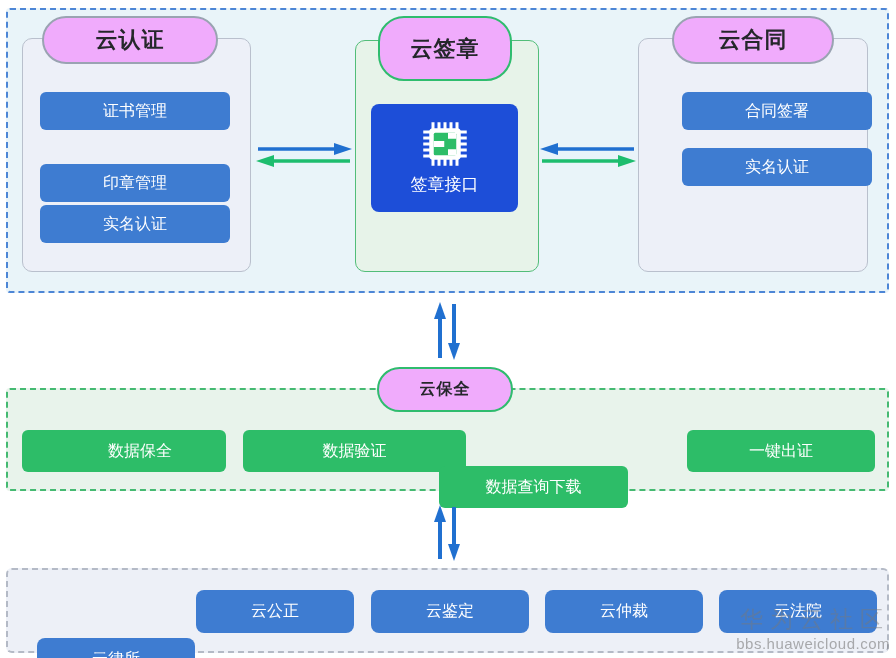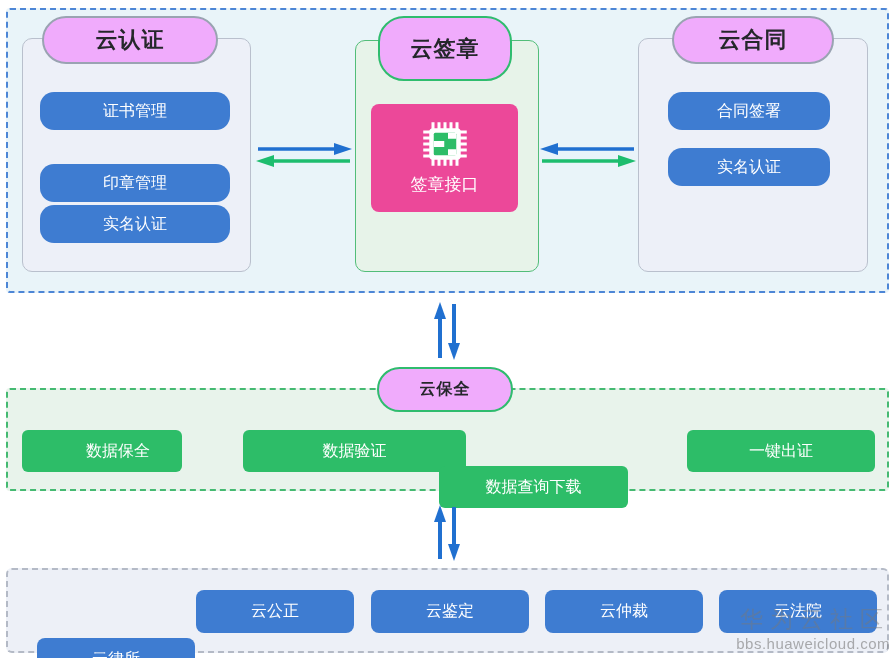--- a/index.html
+++ b/index.html
@@ -58,51 +58,51 @@
   }
   .pill.green-border { border-color: #2fbc6e; }
   .pill-auth     { left: 42px;  top: 16px;  width: 176px; height: 48px; }
   .pill-sign     { left: 378px; top: 16px;  width: 134px; height: 65px; }
   .pill-contract { left: 672px; top: 16px;  width: 162px; height: 48px; }
   .pill-preservation { left: 377px; top: 367px; width: 136px; height: 45px; font-size: 16px; }
 
   
   .btn-blue {
     background: #3e7cd1;
-    border-radius: 14px;
+    border-radius: 6px;
     display: flex; align-items: center; justify-content: center;
     color: #ffffff; font-size: 16px;
   }
   .btn-green {
     background: #2dbd68;
     border-radius: 6px;
     display: flex; align-items: center; justify-content: center;
     color: #ffffff; font-size: 16px;
   }
   .auth-btn { left: 40px; width: 190px; height: 38px; }
   .auth-btn-0 { top: 92px; }
   .auth-btn-1 { top: 148px; margin-top: 16px; }
   .auth-btn-2 { top: 205px; }
-  .contract-btn { left: 668px; width: 162px; height: 38px; font-family: Liberation Serif, serif; }
+  .contract-btn { left: 682px; width: 190px; height: 38px; font-family: Liberation Serif, serif; }
   .contract-btn-0 { top: 92px; }
   .contract-btn-1 { top: 148px; }
 
   .core-box {
     left: 371px; top: 104px; width: 147px; height: 108px;
-    background: #ec4899;
+    background: #1d4ed8;
     border-radius: 8px;
     display: flex; flex-direction: column;
     align-items: center; justify-content: center;
     gap: 5px;
     color: #ffffff; font-size: 17px;
     z-index: 2;
   }
 
   .pres-btn { top: 430px; height: 42px; }
-  .pres-btn-0 { left: 22px;  width: 160px; padding-left: 32px; }
+  .pres-btn-0 { left: 22px;  width: 204px; padding-left: 32px; }
   .pres-btn-1 { left: 243px; width: 223px; }
   .pres-btn-2 { left: 439px; width: 189px; margin-top: 36px; }
   .pres-btn-3 { left: 687px; width: 188px; }
 
   .jud-btn { top: 590px; width: 158px; height: 43px; border-radius: 8px; }
   .jud-btn-0 { left: 37px; margin-top: 48px; }
   .jud-btn-1 { left: 196px; }
   .jud-btn-2 { left: 371px; }
   .jud-btn-3 { left: 545px; }
   .jud-btn-4 { left: 719px; }

